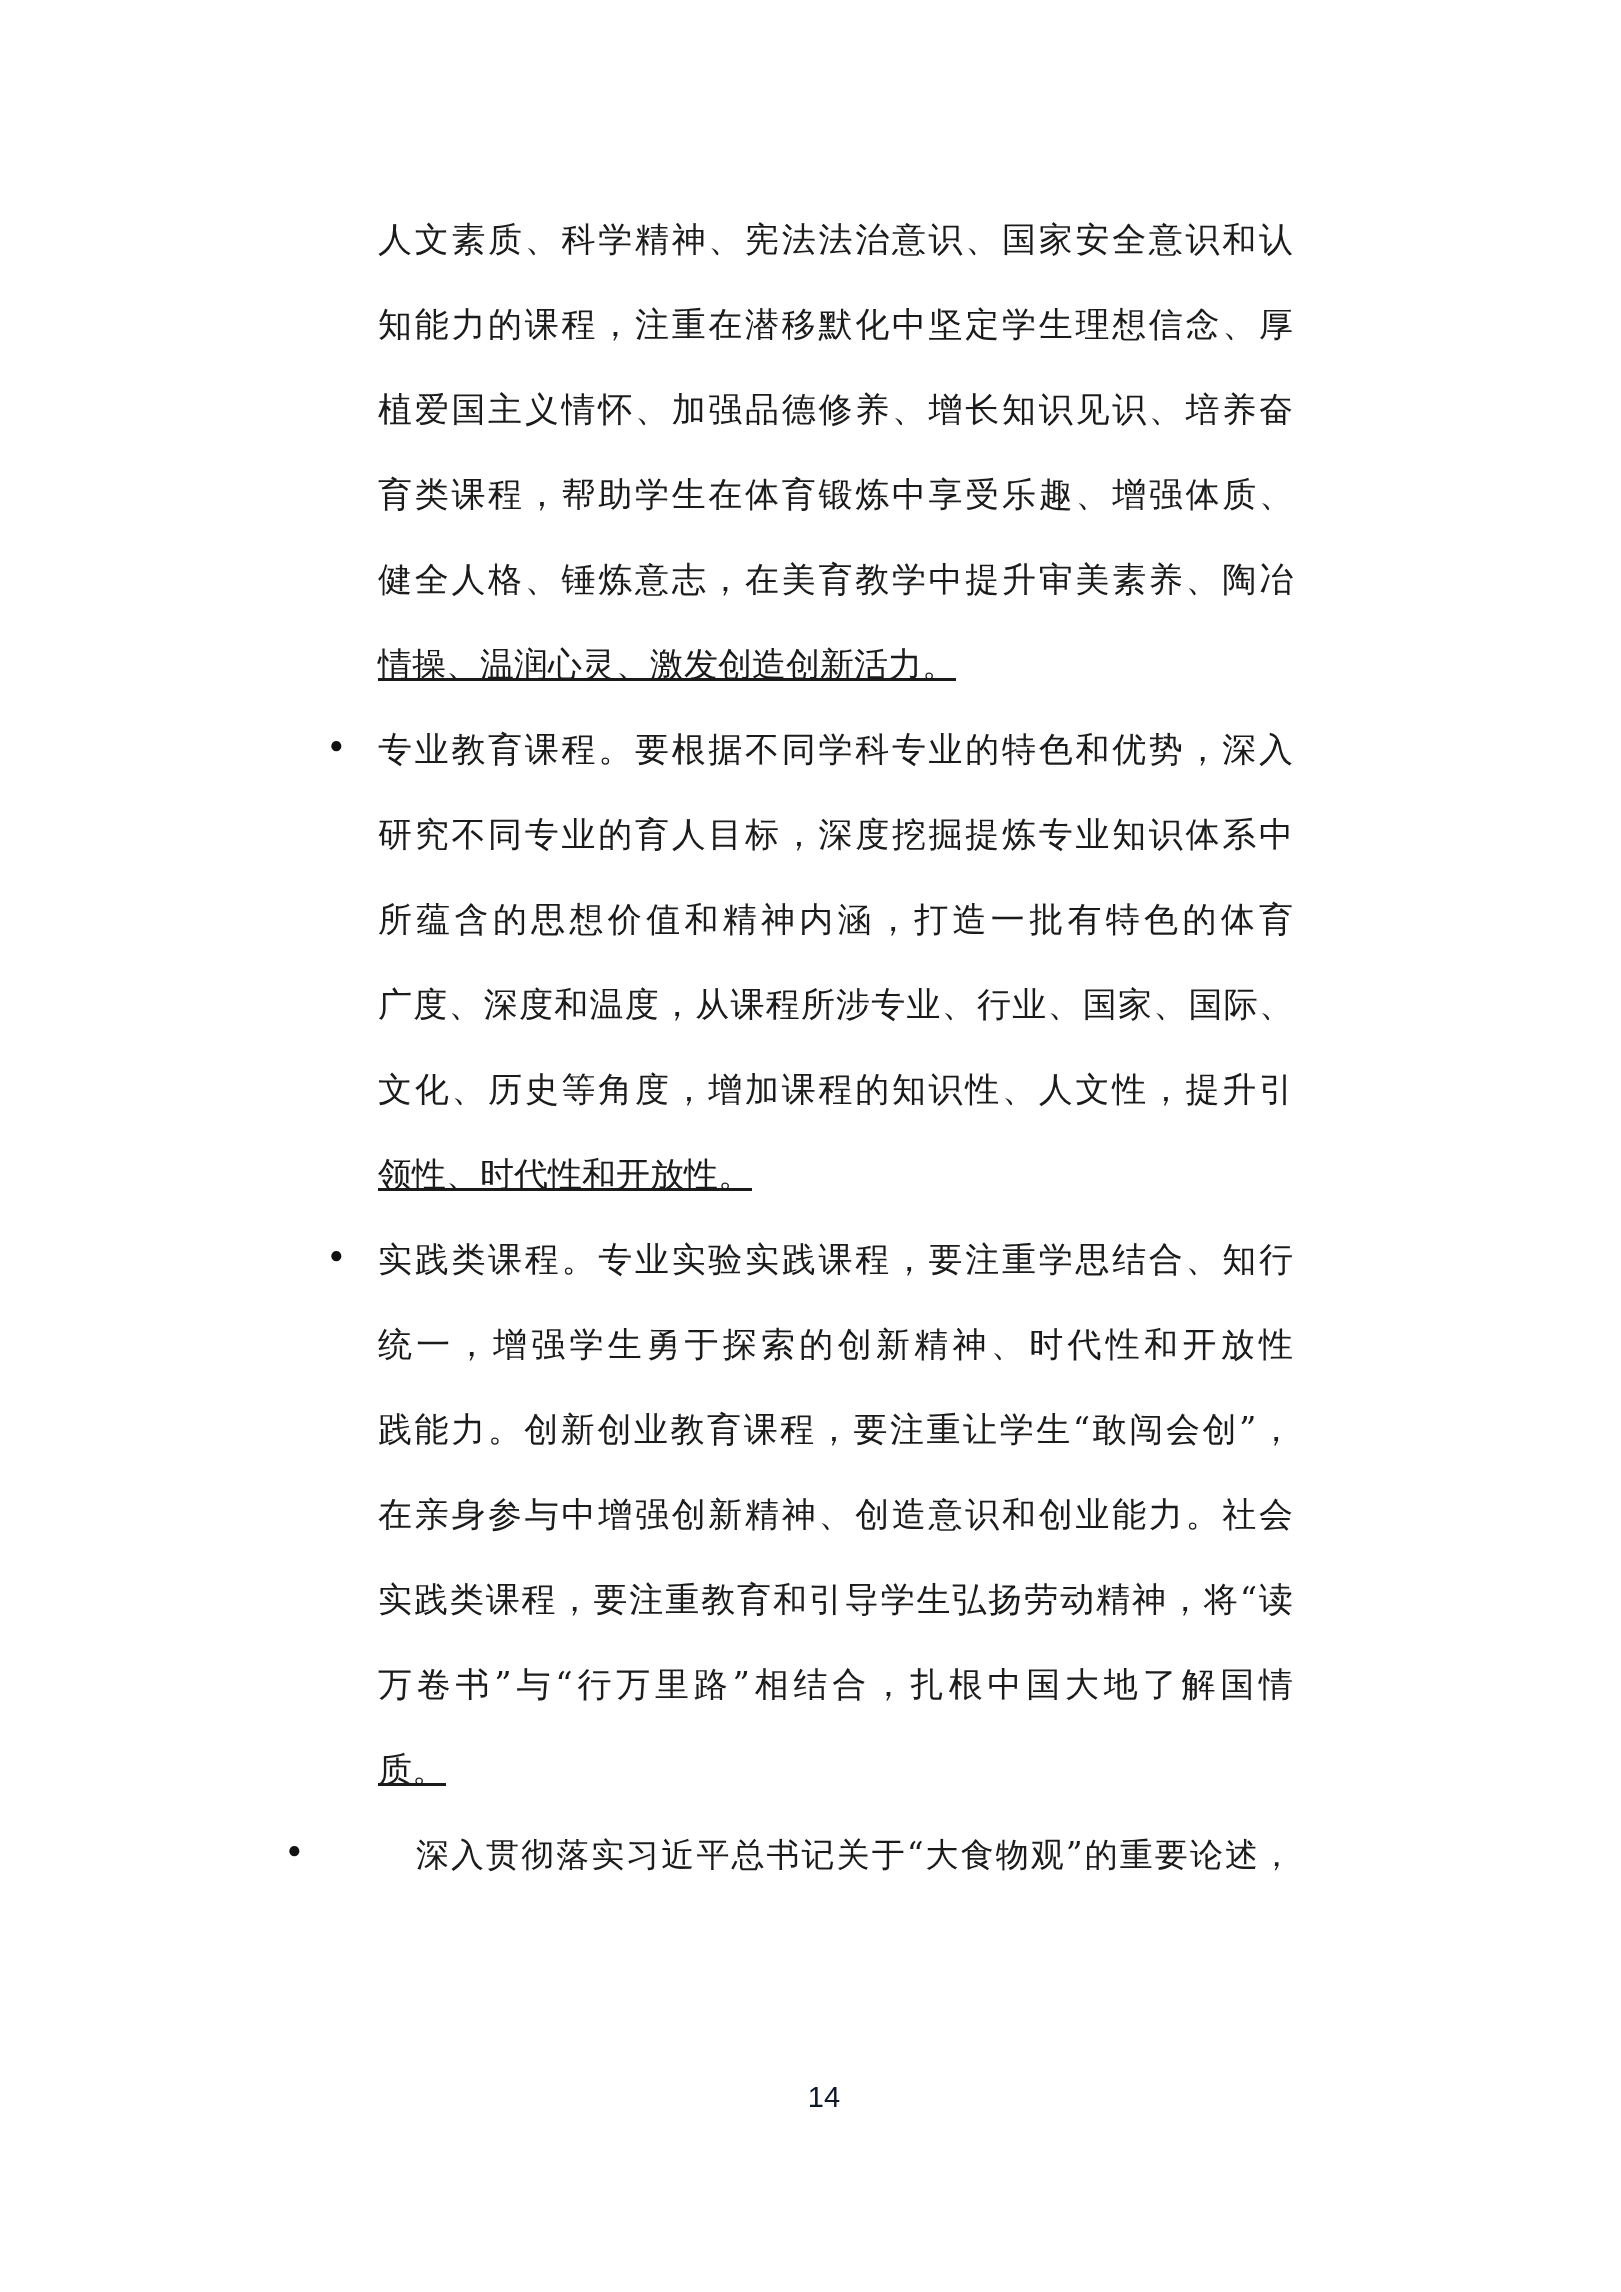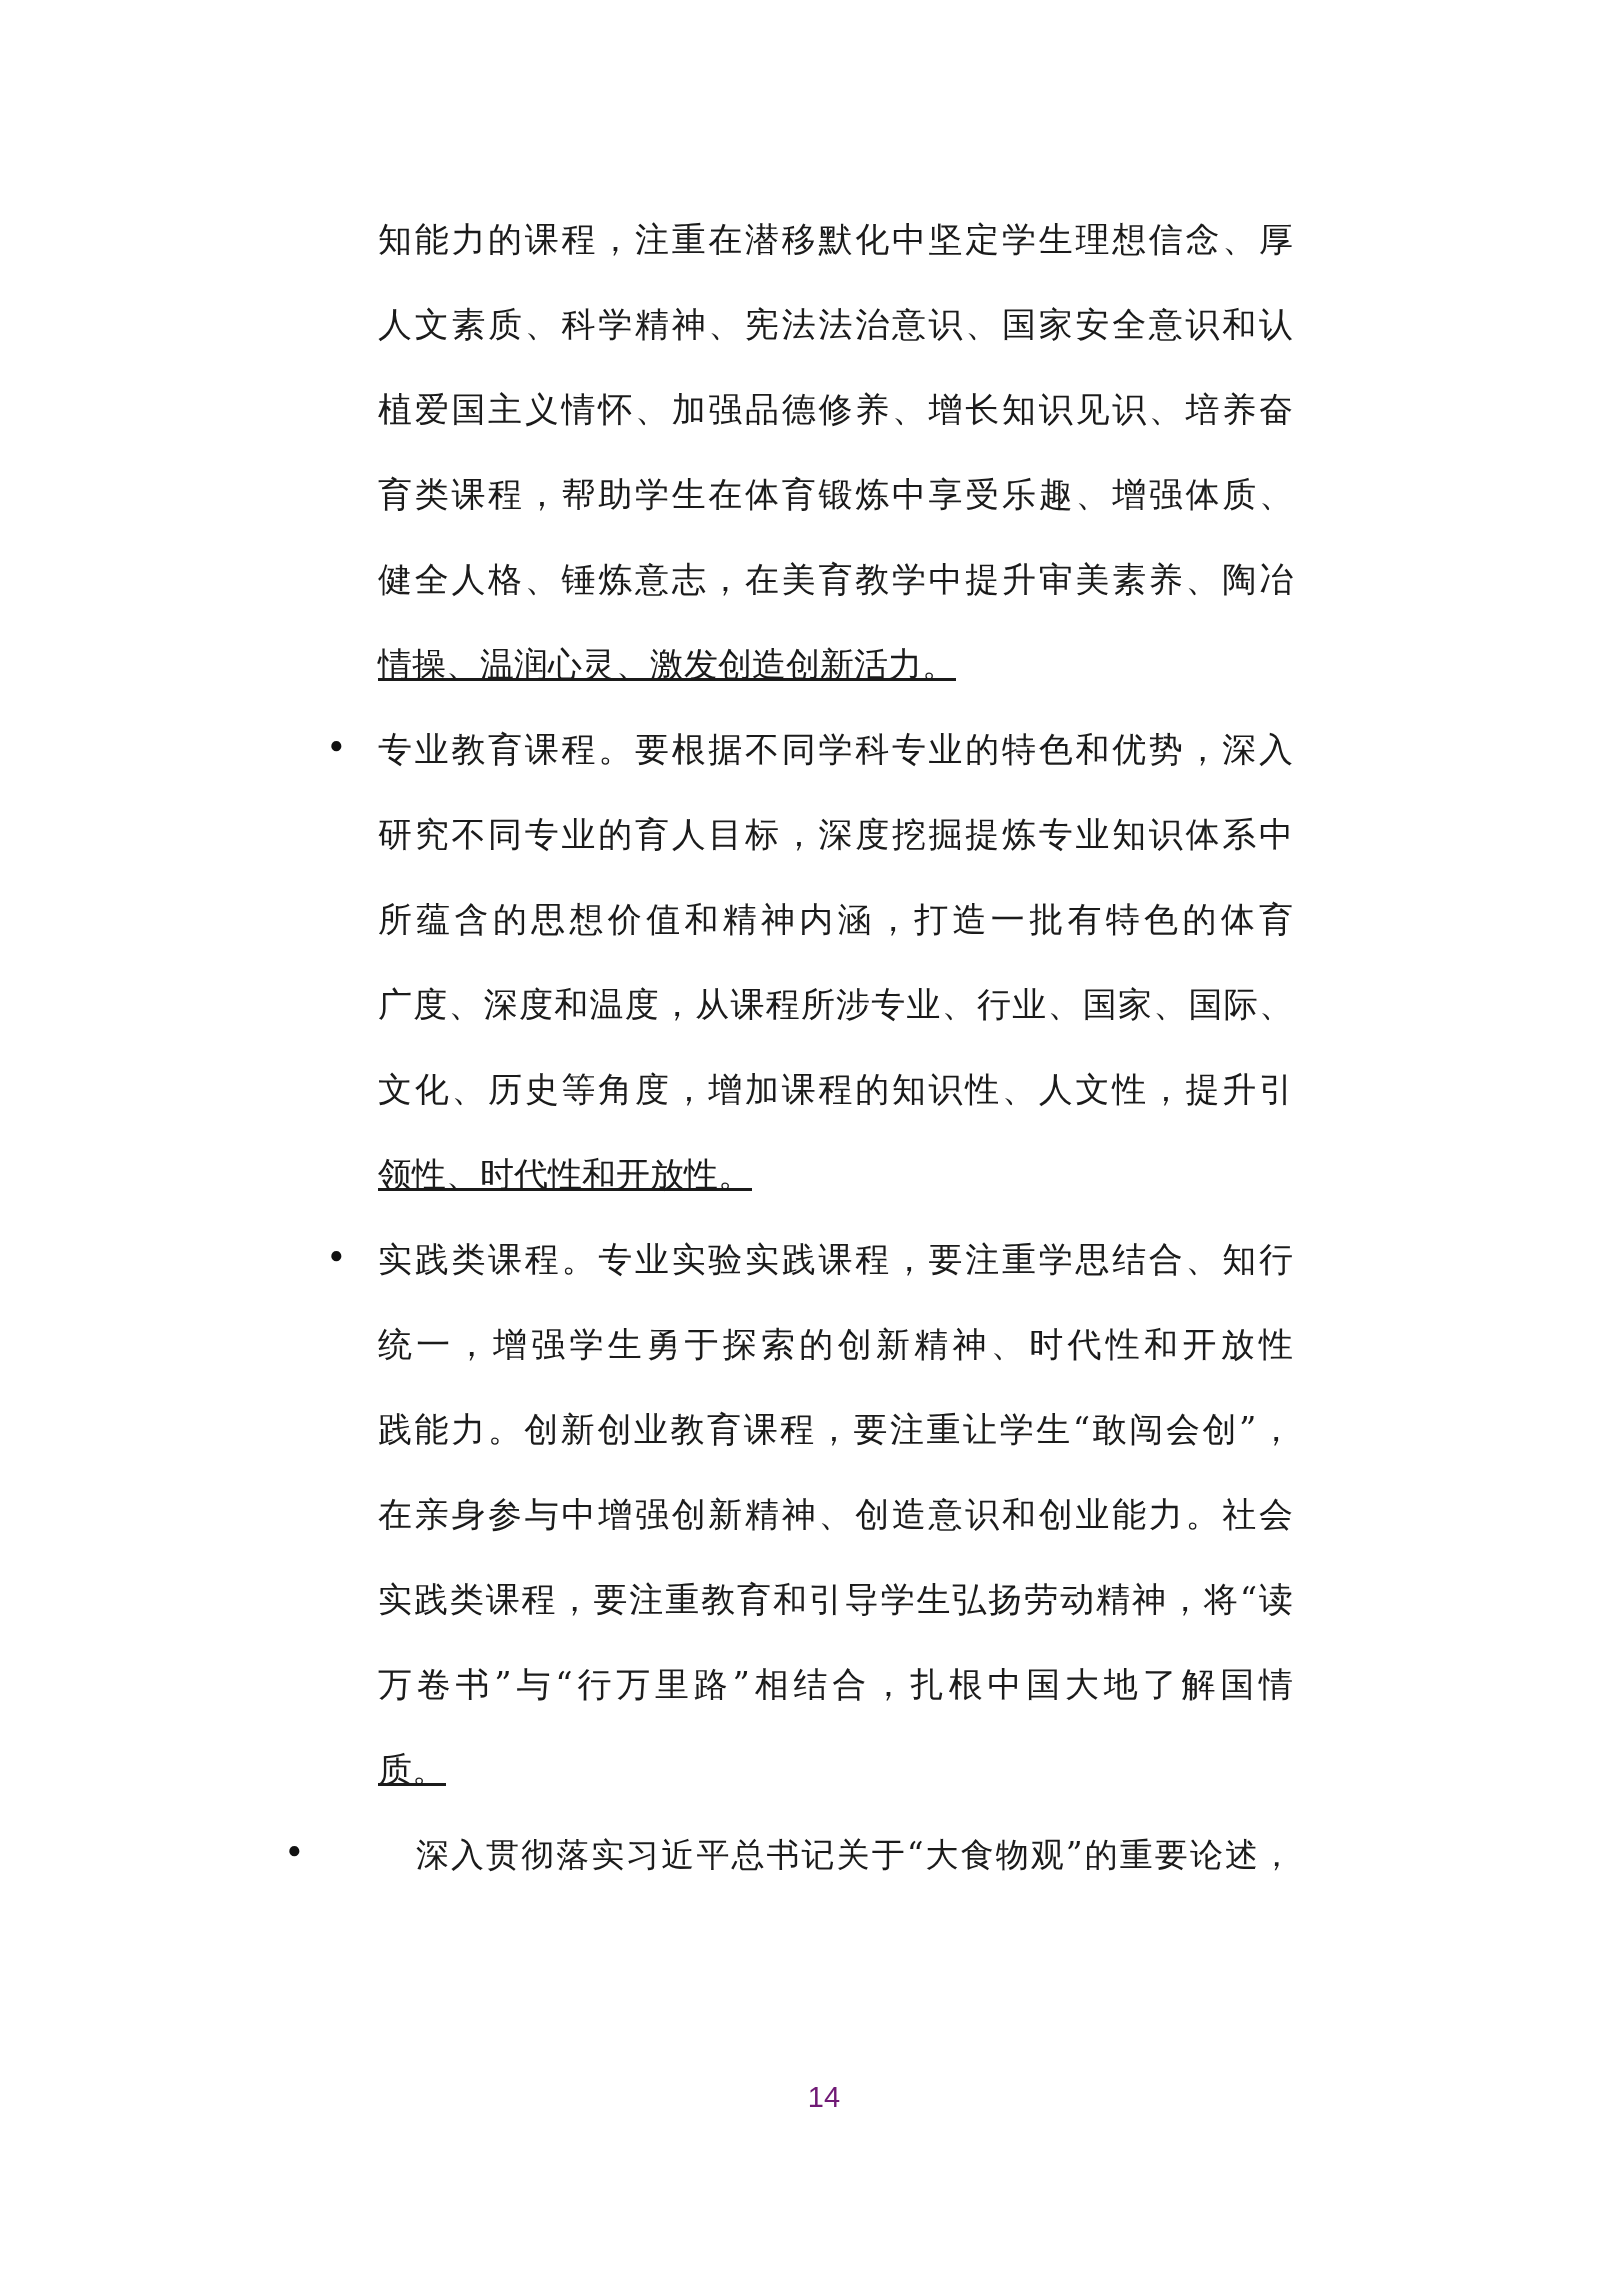--- a/index.html
+++ b/index.html
@@ -52,31 +52,31 @@
     position: absolute;
     top: 2082px;
     left: 0;
     width: 1621px;
     text-align: center;
   }
   .page-num {
     font-family: "Liberation Sans", "DejaVu Sans", sans-serif;
     font-size: 29px;
     line-height: 31px;
-    color: #701a75;
+    color: #0f172a;
     margin-left: 27px;
   }
 </style>
 </head>
 <body>
 
 <div class="page">
   <div class="doc">
+      <div class="line"><span>人文素质、科学精神、宪法法治意识、国家安全意识和认</span></div>
       <div class="line"><span>知能力的课程，注重在潜移默化中坚定学生理想信念、厚</span></div>
-      <div class="line"><span>人文素质、科学精神、宪法法治意识、国家安全意识和认</span></div>
       <div class="line"><span>植爱国主义情怀、加强品德修养、增长知识见识、培养奋</span></div>
       <div class="line"><span>育类课程，帮助学生在体育锻炼中享受乐趣、增强体质、</span></div>
       <div class="line"><span>健全人格、锤炼意志，在美育教学中提升审美素养、陶冶</span></div>
       <div class="line end"><span>情操、温润心灵、激发创造创新活力。</span></div>
       <div class="line"><span class="bullet">•</span><span>专业教育课程。要根据不同学科专业的特色和优势，深入</span></div>
       <div class="line"><span>研究不同专业的育人目标，深度挖掘提炼专业知识体系中</span></div>
       <div class="line"><span>所蕴含的思想价值和精神内涵，打造一批有特色的体育</span></div>
       <div class="line"><span>广度、深度和温度，从课程所涉专业、行业、国家、国际、</span></div>
       <div class="line"><span>文化、历史等角度，增加课程的知识性、人文性，提升引</span></div>
       <div class="line end"><span>领性、时代性和开放性。</span></div>

